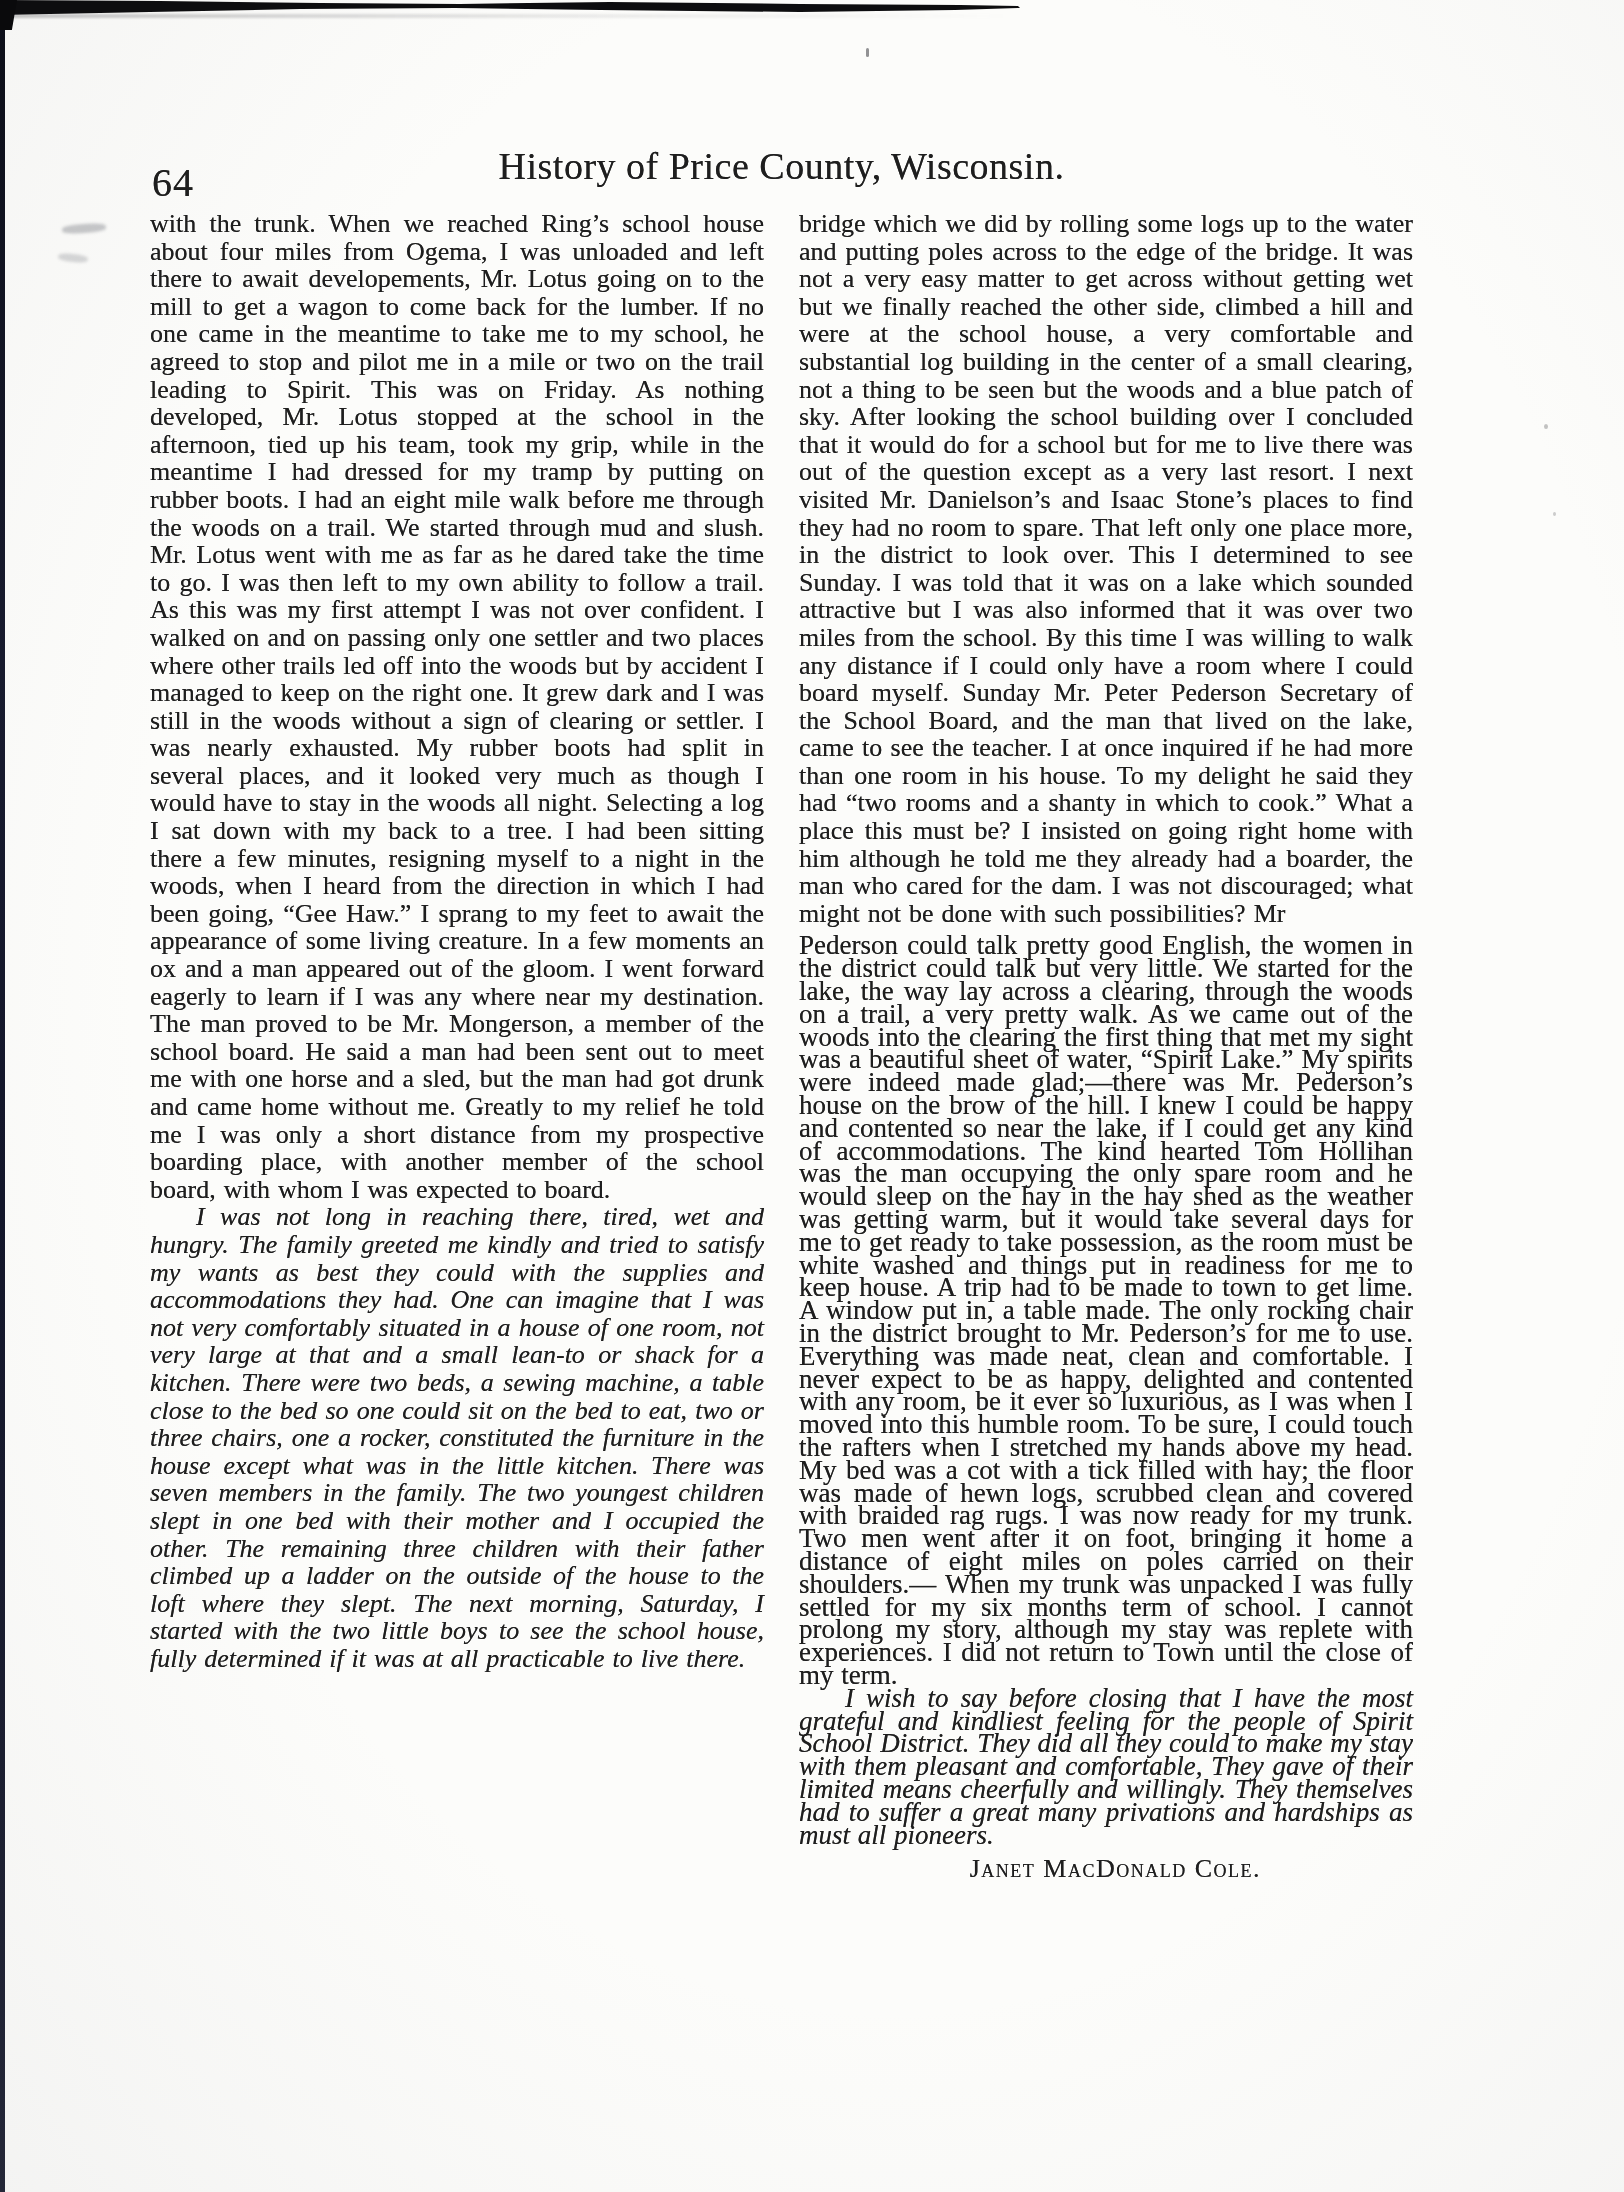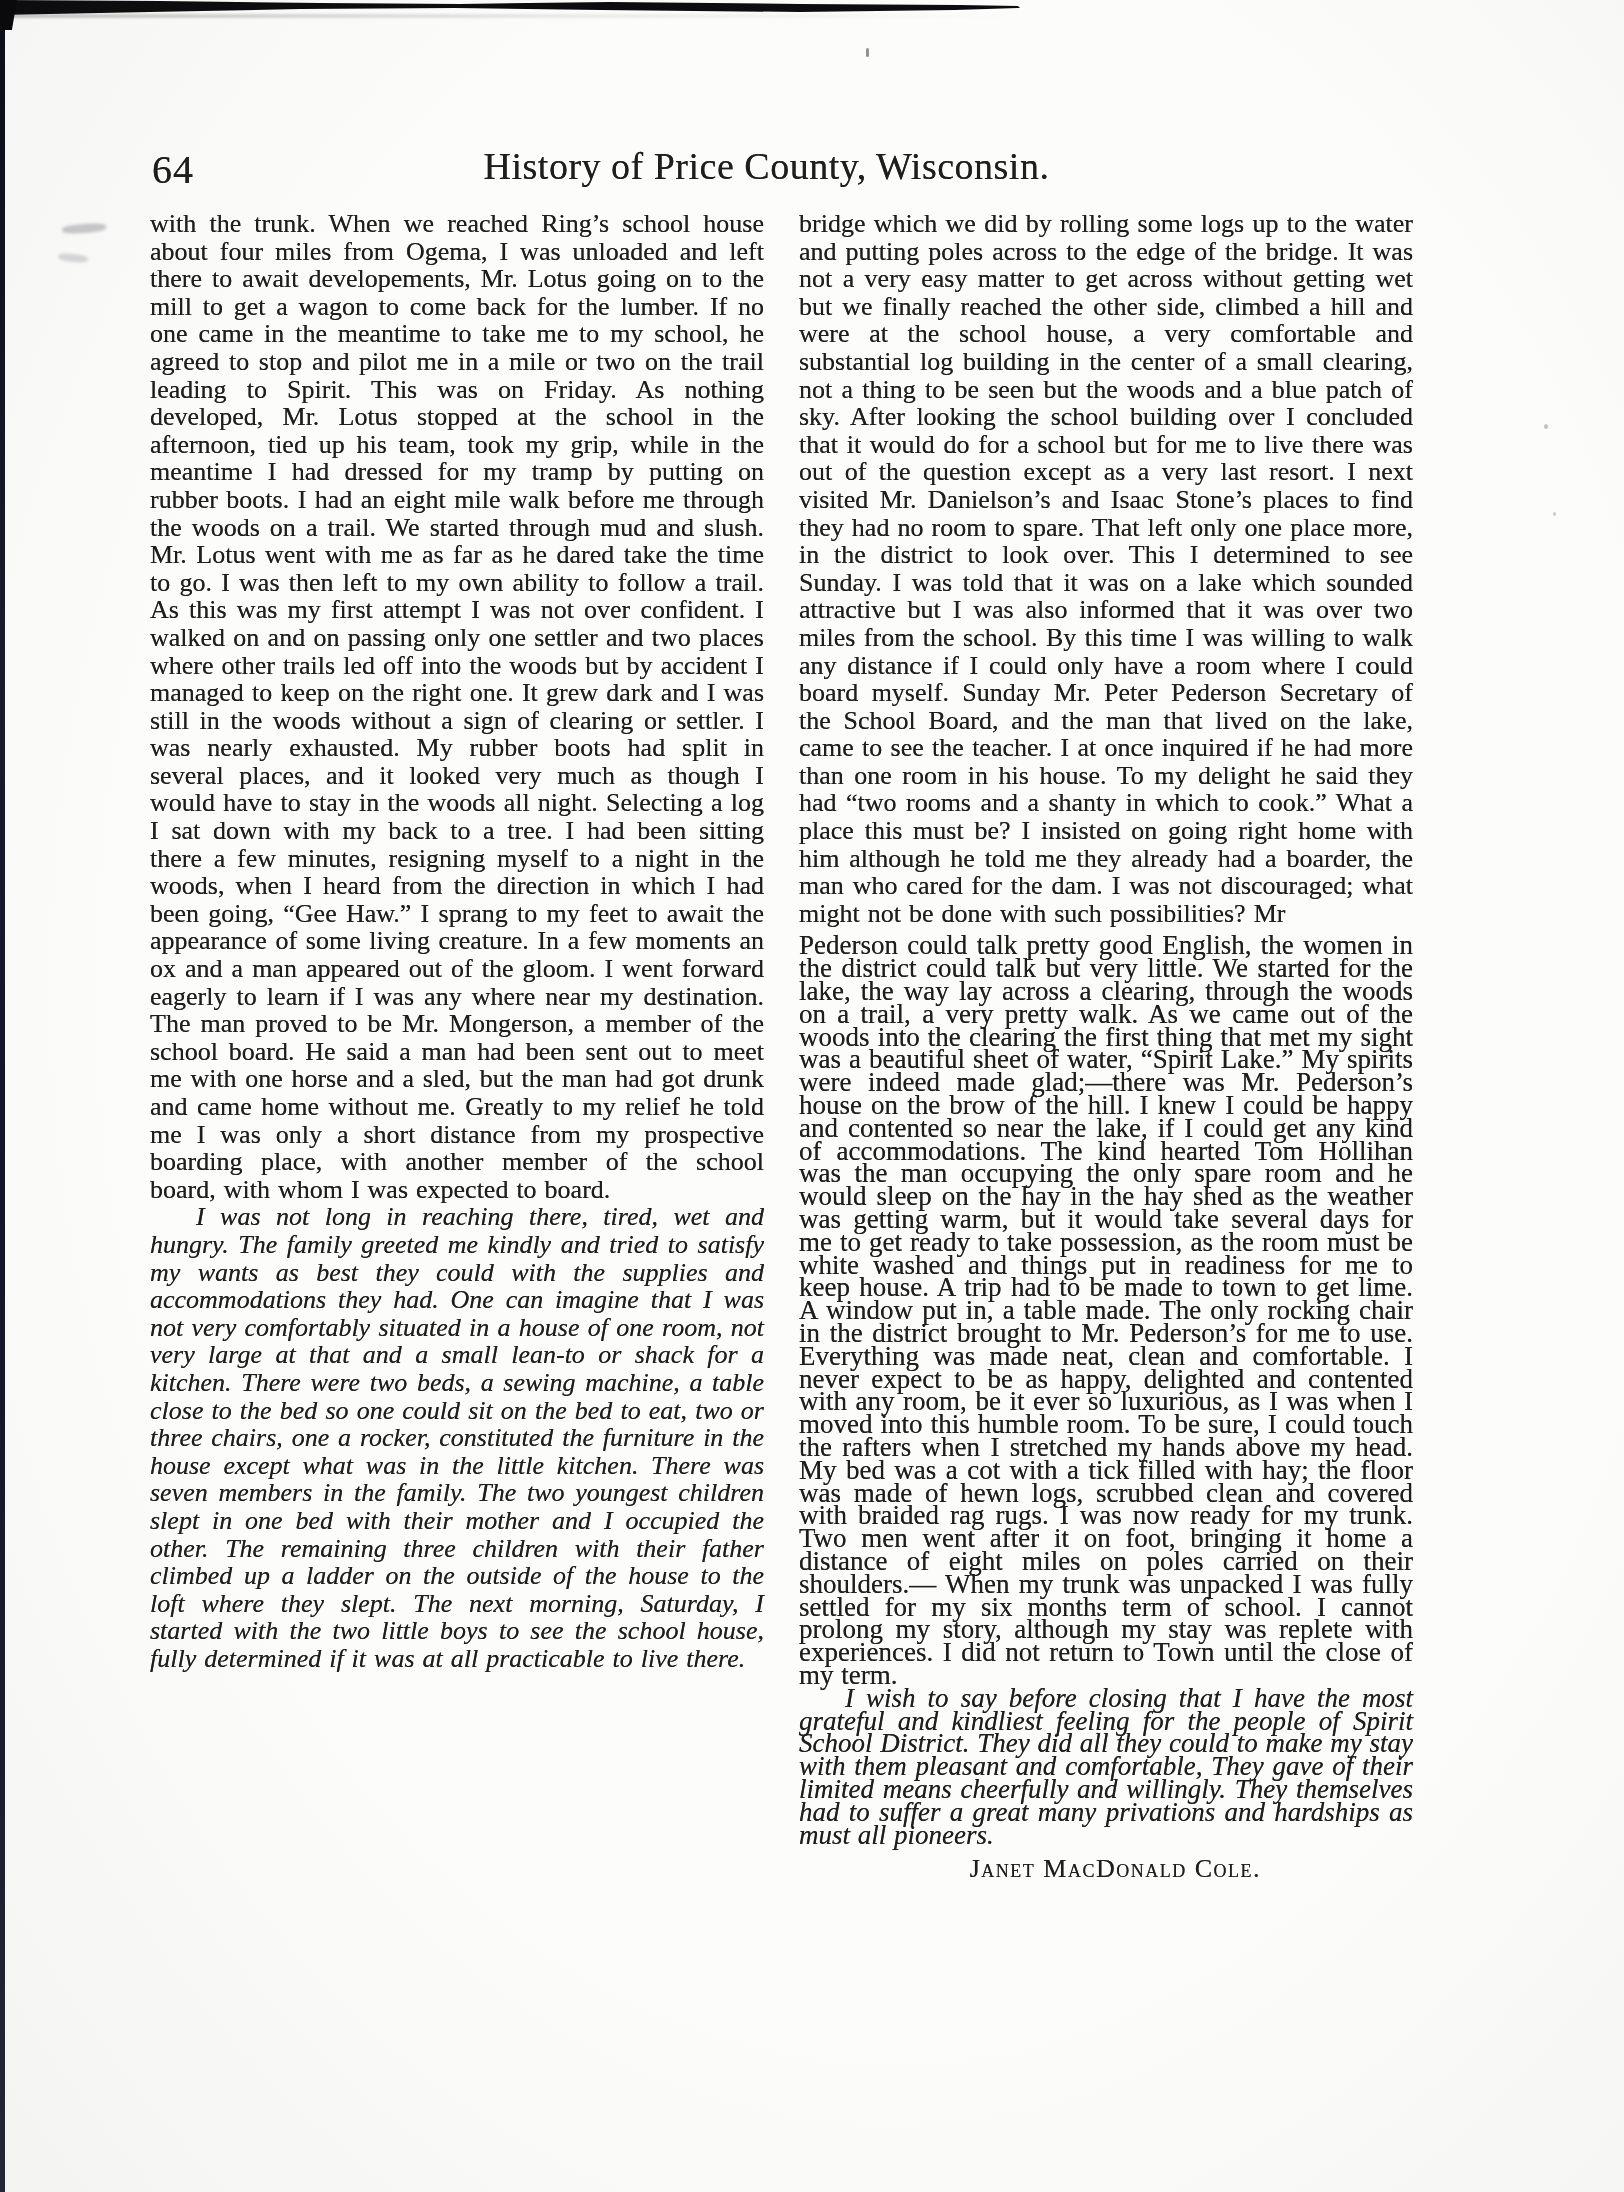--- a/index.html
+++ b/index.html
@@ -45,26 +45,26 @@
   }
   .smudge.s1 { left: 62px; top: 224px; width: 44px; height: 9px; transform: rotate(-4deg); }
   .smudge.s2 { left: 58px; top: 254px; width: 30px; height: 8px; transform: rotate(6deg); opacity: .7; }
   .speck { position: absolute; background: #3a3a40; border-radius: 50%; }
   .speck.sp1 { left: 866px; top: 48px; width: 3px; height: 9px; opacity: .55; border-radius: 2px; }
   .speck.sp2 { left: 1544px; top: 424px; width: 4px; height: 5px; opacity: .30; }
   .speck.sp3 { left: 1553px; top: 512px; width: 3px; height: 4px; opacity: .25; }
 
   
   .pagenum {
-    position: absolute; left: 152px; top: 146px;
+    position: absolute; left: 152px; top: 159px;
     font-size: 40px; letter-spacing: 1px;
     text-shadow: 0 0 0.6px rgba(20,20,20,0.8);
   }
   .title {
-    position: absolute; left: 135px; top: 144px; width: 1263px;
+    position: absolute; left: 150px; top: 144px; width: 1263px;
     text-align: center;
     font-size: 38px; letter-spacing: 0.5px;
     text-shadow: 0 0 0.6px rgba(20,20,20,0.8);
   }
 
   
   .columns {
     position: absolute; left: 150px; top: 210px; width: 1263px;
     display: flex; gap: 35px; justify-content: flex-end;
   }

